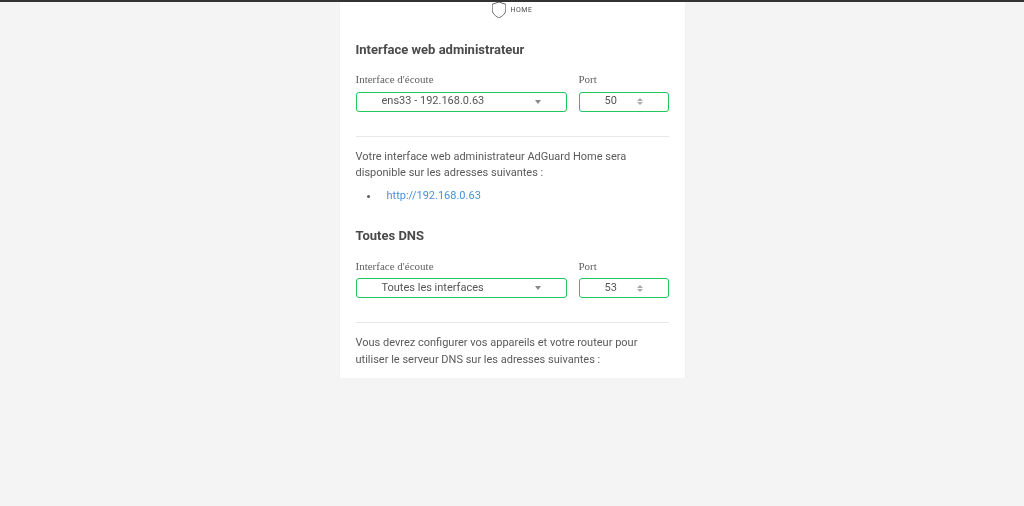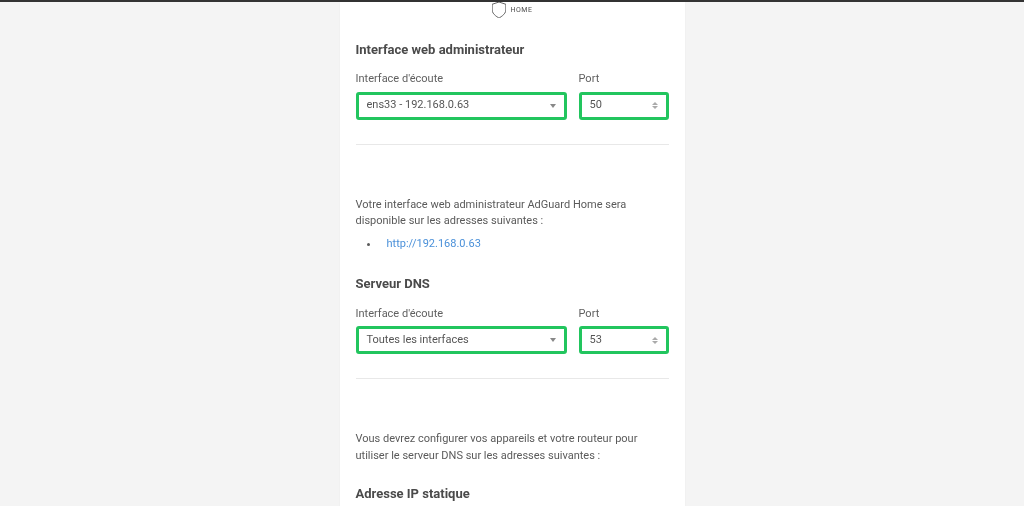--- a/index.html
+++ b/index.html
@@ -57,30 +57,31 @@
       display: flex;
       gap: 12px;
     }
     .col-wide { flex: 1; }
     .col-narrow { width: 90px; }
     label.field-label {
       display: block;
       font-size: 11px;
       color: #5f5f5f;
       margin-bottom: 4px;
+      font-family: Liberation Serif, serif;
     }
     .select, .num-input {
       width: 100%;
-      border: 3px solid #22c55e;
+      border: 1px solid #22c55e;
       border-radius: 3px;
       background: #fff;
-      height: 28px;
+      height: 20px;
       font-size: 11px;
       color: #555;
-      padding: 0 8px;
+      padding: 0 25px;
       position: relative;
       display: flex;
       align-items: center;
       justify-content: space-between;
       cursor: pointer;
     }
     .caret {
       width: 0; height: 0;
       border-left: 3px solid transparent;
       border-right: 3px solid transparent;
@@ -101,21 +102,20 @@
     hr.divider {
       border: none;
       border-top: 1px solid #e8e8e8;
       margin: 16px 8px 0 8px;
     }
     .helper {
       font-size: 11px;
       color: #5a5a5a;
       padding: 12px 8px 0 8px;
       line-height: 1.5;
-      margin-top: 40px;
     }
     ul.addr {
       list-style: disc;
       padding-left: 24px;
       margin-top: 6px;
       font-size: 11px;
     }
     ul.addr li { margin-bottom: 2px; }
     a.link { color: #4a90d9; text-decoration: none; padding-left: 7px; }
     .bold-list li { font-weight: 600; color: #4a4a4a; }
@@ -174,21 +174,21 @@
   <hr class="divider">
 
   <div class="helper">
     <span>Votre interface web administrateur AdGuard Home sera disponible sur les adresses suivantes :</span>
     <ul class="addr">
       <li><a href="#" class="link">http://192.168.0.63</a></li>
     </ul>
   </div>
 
   <div class="section" style="padding-top:20px;">
-    <h2>Serveur DNS</h2>
+    <h2>Toutes DNS</h2>
     <div class="row">
       <div class="col-wide">
         <label class="field-label">Interface d'écoute</label>
         <div class="select">
           <span>Toutes les interfaces</span>
           <span class="caret"></span>
         </div>
       </div>
       <div class="col-narrow">
         <label class="field-label">Port</label>
@@ -202,20 +202,16 @@
       </div>
     </div>
   </div>
 
   <hr class="divider">
 
   <div class="helper">
     <span>Vous devrez configurer vos appareils et votre routeur pour utiliser le serveur DNS sur les adresses suivantes :</span>
   </div>
 
-  <div class="section-ip">
-    <h2>Adresse IP statique</h2>
-
-  </div>
 
 </div>
 
 </div>
 
 </body></html>

